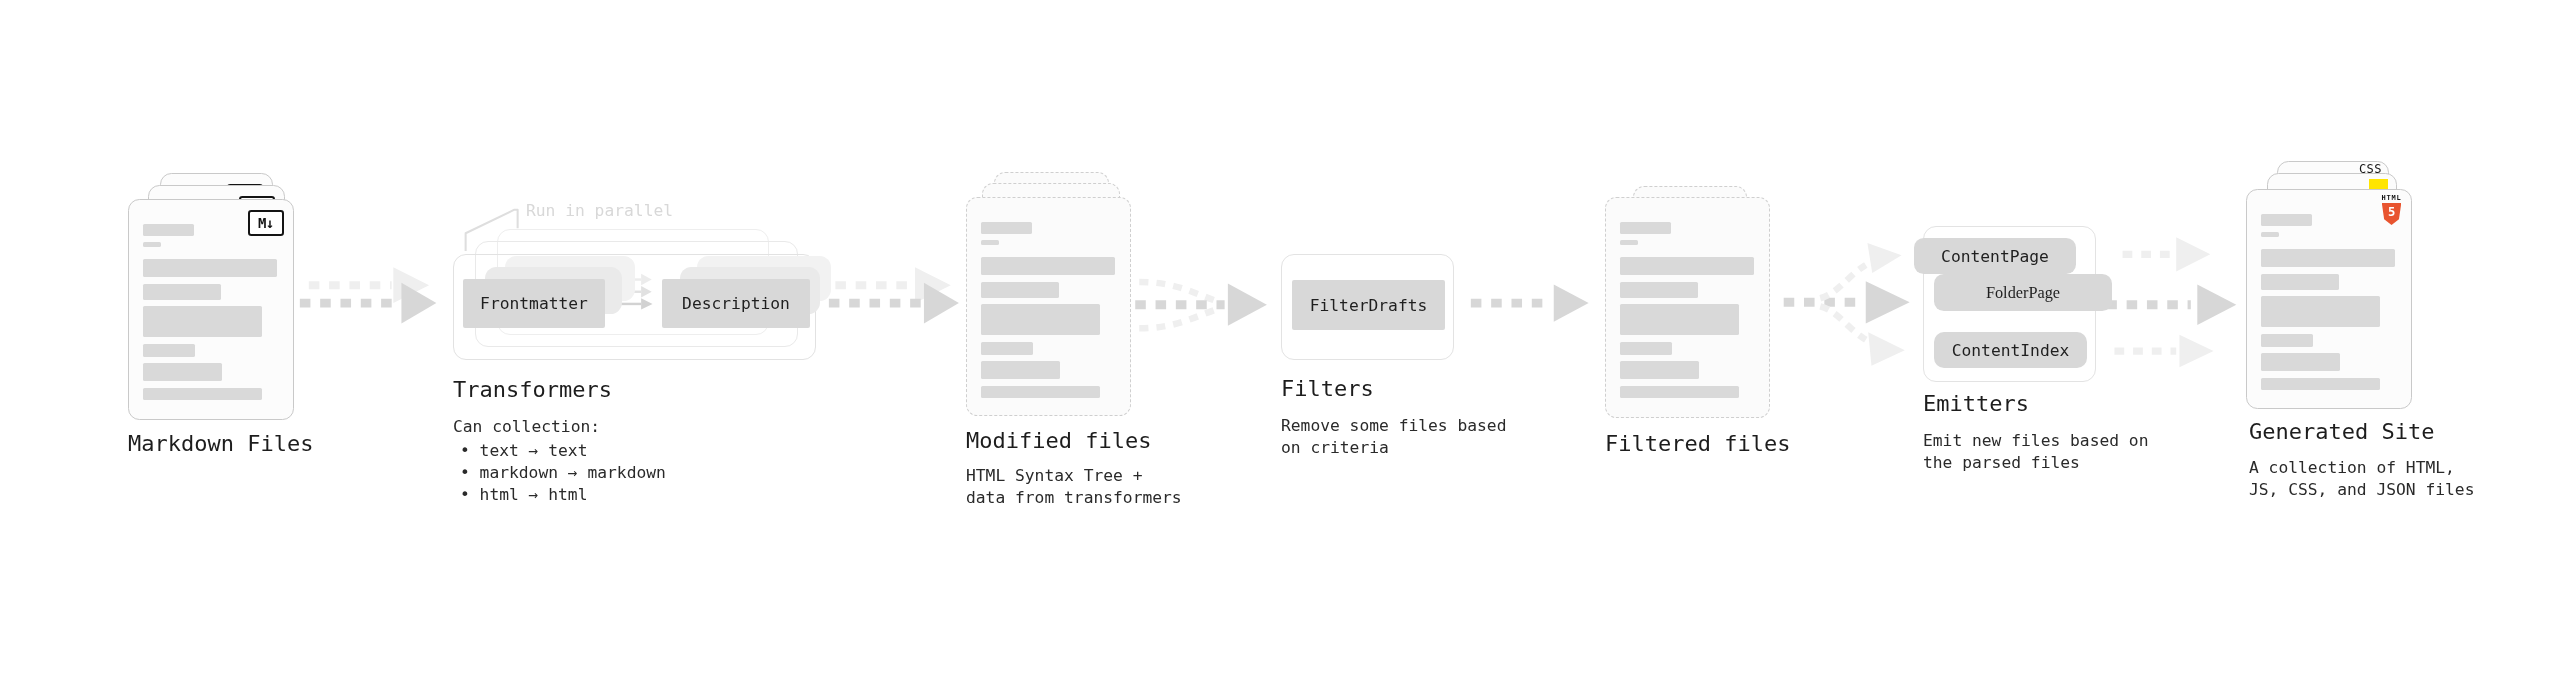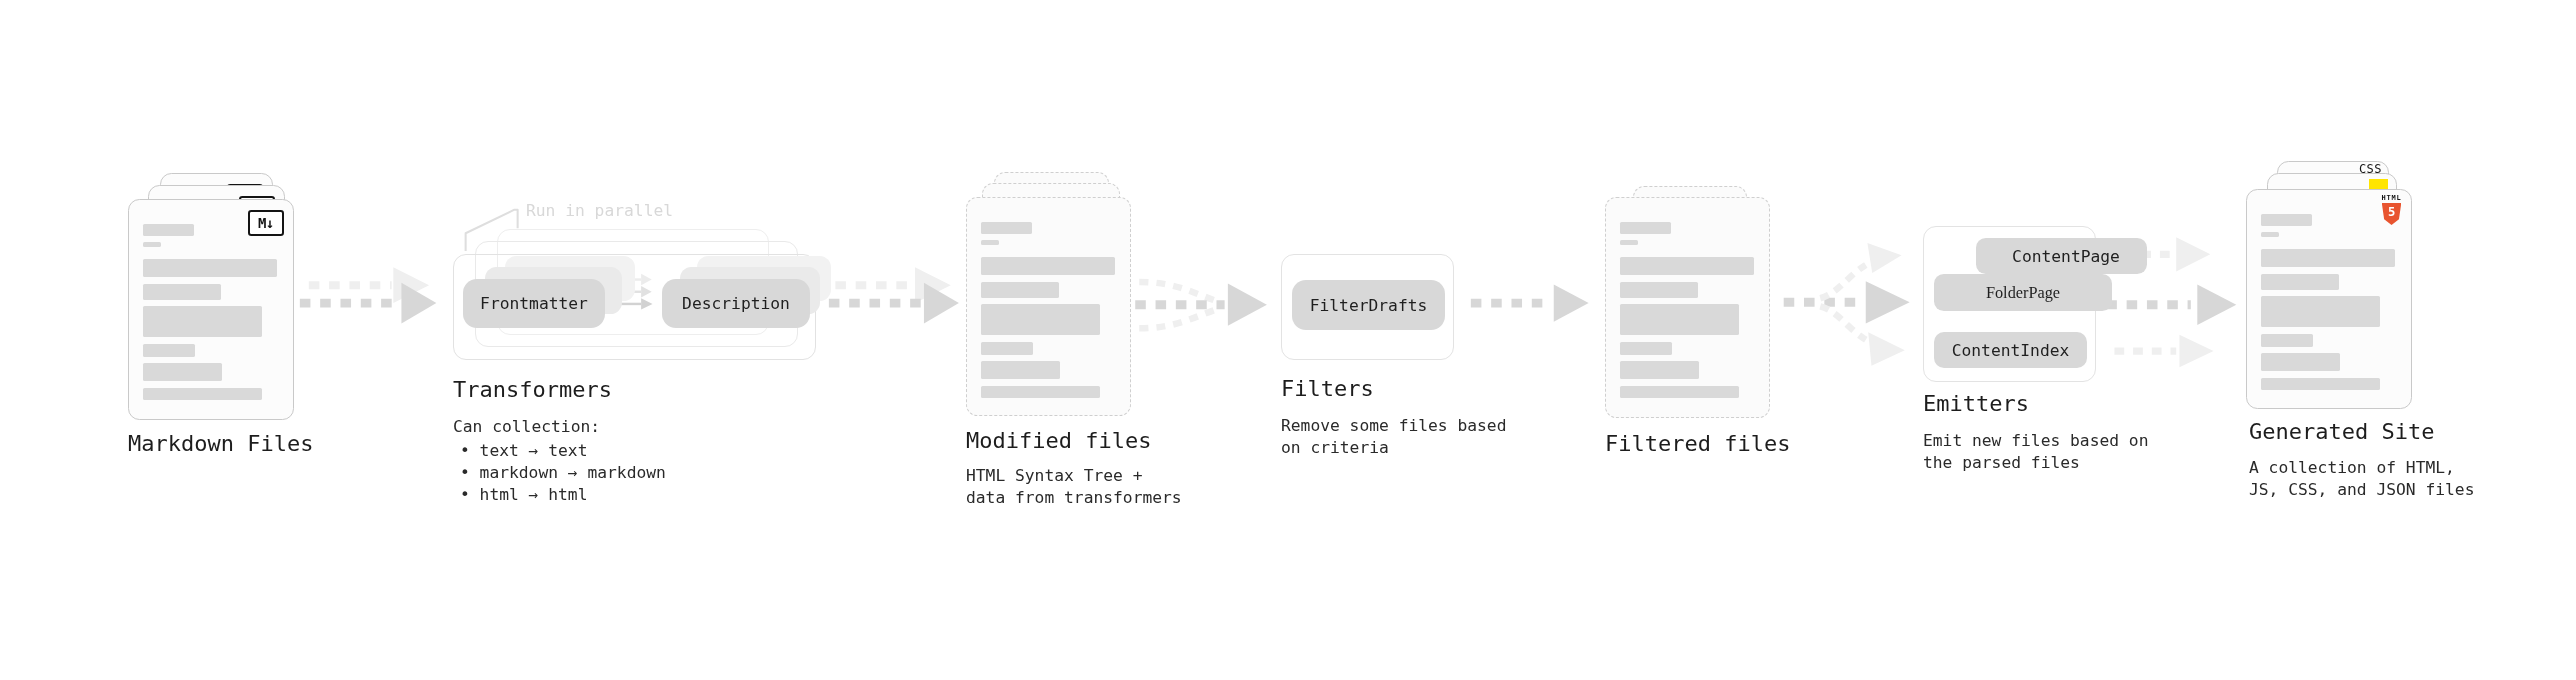--- a/index.html
+++ b/index.html
@@ -17,21 +17,21 @@
     font-weight:700;font-size:14px;color:#141414;letter-spacing:-0.8px;}
   
   .stage-title{position:absolute;font-size:22px;font-weight:500;color:#1d1d1d;white-space:pre;}
   .desc-line{position:absolute;font-size:16.3px;height:22px;line-height:22px;color:#2a2a2a;white-space:pre;}
   .annotation{position:absolute;font-size:16.3px;color:#d8d8d8;white-space:pre;}
   
   .container-box{position:absolute;border:1.6px solid #e2e2e2;border-radius:13px;box-sizing:border-box;}
   .cb-back{border-color:#eeeeee;}
   .cb-mid{border-color:#e9e9e9;}
   .white-box{background:#ffffff;border-color:#e3e3e3;}
-  .pill{position:absolute;background:#d8d8d8;border-radius:14px;display:flex;align-items:center;justify-content:center;
+  .pill{position:absolute;background:#d8d8d8;border-radius:2px;display:flex;align-items:center;justify-content:center;
     font-size:16.3px;color:#1f1f1f;white-space:pre;}
   .pill.small{border-radius:9.8px;}
   .ghost{position:absolute;border-radius:11.4px;}
   .g1{background:#eaeaea;}
   .g2{background:#f2f2f2;}
   
   .css-badge{position:absolute;top:4.1px;right:8.1px;width:21px;text-align:center;}
   .css-word{display:block;font-size:12px;line-height:6.5px;font-weight:400;color:#141414;letter-spacing:0.4px;}
   .css-underline{height:3.3px;background:#2f6bff;margin-top:0.8px;border-radius:0.8px;}
   .js-badge{position:absolute;top:4.9px;right:8.1px;width:18.7px;height:10.6px;background:#ffe500;}
@@ -192,21 +192,21 @@
       <i class="bar" style="top:144px;left:14px;width:52px;height:13px"></i>
       <i class="bar" style="top:163px;left:14px;width:79px;height:18px"></i>
       <i class="bar" style="top:188px;left:14px;width:119px;height:12.2px"></i>
     </div>
     <div class="stage-title" style="left:1605px;top:431px;">Filtered files</div>
   </div>
 
   
   <div class="stage">
     <div class="container-box white-box" style="left:1923px;top:226px;width:173px;height:156px;"></div>
-    <div class="pill small" style="left:1976px;top:238px;width:162px;height:36px;padding-left:9px;">ContentPage</div>
+    <div class="pill small" style="left:1914px;top:238px;width:162px;height:36px;">ContentPage</div>
     <div class="pill small" style="left:1934px;top:274px;width:178px;height:37px;font-family:Liberation Serif, serif;">FolderPage</div>
     <div class="pill small" style="left:1934px;top:332px;width:153px;height:36px;border-radius:10px;">ContentIndex</div>
     <div class="stage-title" style="left:1923px;top:391px;">Emitters</div>
     <div class="desc-line" style="left:1923px;top:430px;">Emit new files based on</div>
     <div class="desc-line" style="left:1923px;top:452px;">the parsed files</div>
   </div>
 
   
   <div class="stage">
     <div class="doc" style="left:2277px;top:161px;width:112px;height:220px;">

